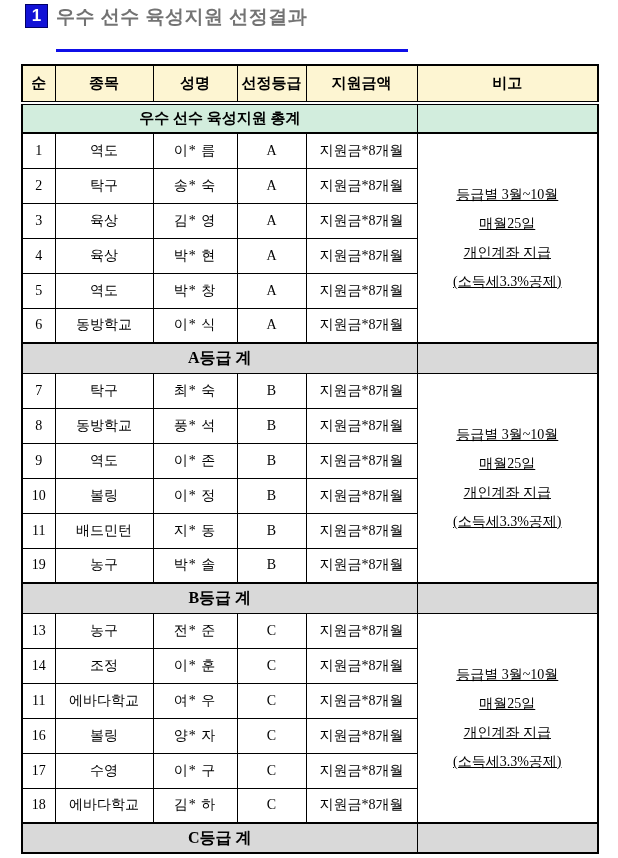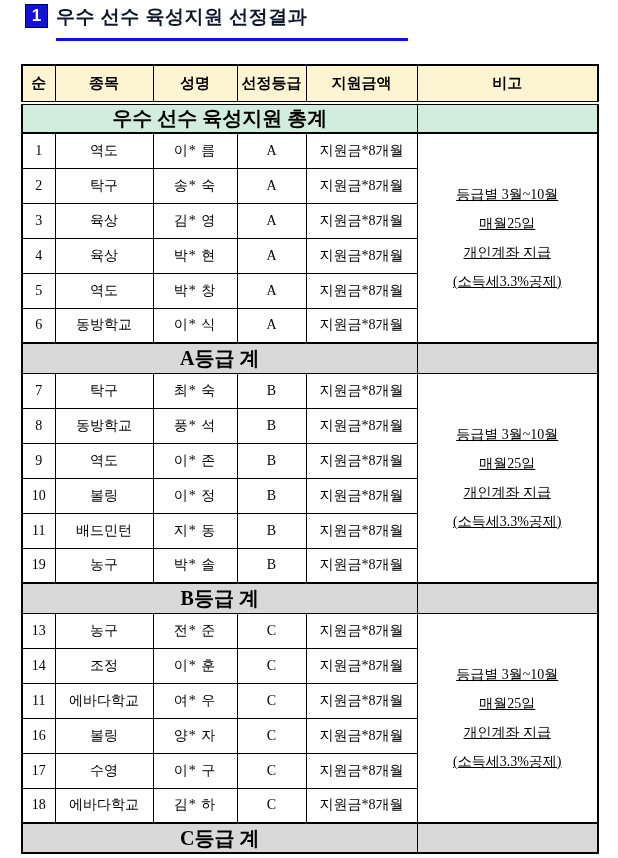--- a/index.html
+++ b/index.html
@@ -13,22 +13,22 @@
   .title-row{position:absolute;left:25px;top:4px;display:flex;align-items:flex-start;}
   .title-badge{
     width:23px;height:24px;background:#1212d6;color:#fff;
     font-family:"Liberation Sans", sans-serif;font-weight:bold;font-size:17px;
     display:flex;align-items:center;justify-content:center;flex:0 0 auto;
     border:1px solid #000066;
   }
   .title-text{
     display:inline-block;margin-left:8px;width:352px;
     font-family:"Liberation Sans", sans-serif;font-weight:bold;font-size:19px;
-    letter-spacing:0.5px;color:#0f172a;
-    border-bottom:3px solid #0f0fe8;padding-bottom:8px;white-space:nowrap;overflow:hidden;
+    letter-spacing:0.5px;color:#737373;
+    border-bottom:3px solid #0f0fe8;padding-bottom:19px;white-space:nowrap;overflow:hidden;
   }
 
   
   table{
     position:absolute;left:21px;top:64px;width:576px;
     border-collapse:collapse;table-layout:fixed;
     border:2px solid #000;
   }
   col.c-no{width:33px;}
   col.c-sport{width:98px;}
@@ -43,39 +43,39 @@
   }
 
   thead tr{height:38px;}
   thead th{
     background:#fdf5d2;font-size:15px;font-weight:bold;
     border-bottom:4px double #000;
   }
 
   tr.total{height:30px;}
   tr.total td{
-    background:#d2eddd;font-weight:bold;font-size:20px;
+    background:#d2eddd;font-weight:bold;font-size:15px;
     border-bottom:2px solid #000;
   }
 
   tr.data{height:35px;}
   tr.data td{font-size:14px;font-weight:normal;}
   td.pname{font-size:15px;letter-spacing:1px;}
   td.grade{font-size:16px;}
   td.amount{font-size:12px;font-family:Liberation Serif, serif;}
 
   td.remark{
     background:#ffffff;font-size:13px;line-height:29px;font-weight:normal;
     vertical-align:middle;
     text-decoration:underline;
   }
 
   tr.subtotal{height:30px;}
   tr.subtotal td{
-    background:#d9d9d9;font-weight:bold;font-size:20px;
+    background:#d9d9d9;font-weight:bold;font-size:16px;
     border-top:2px solid #000;
   }
 </style>
 </head>
 <body>
 
 <div class="title-row">
   <span class="title-badge">1</span>
   <span class="title-text">우수 선수 육성지원 선정결과</span>
 </div>

